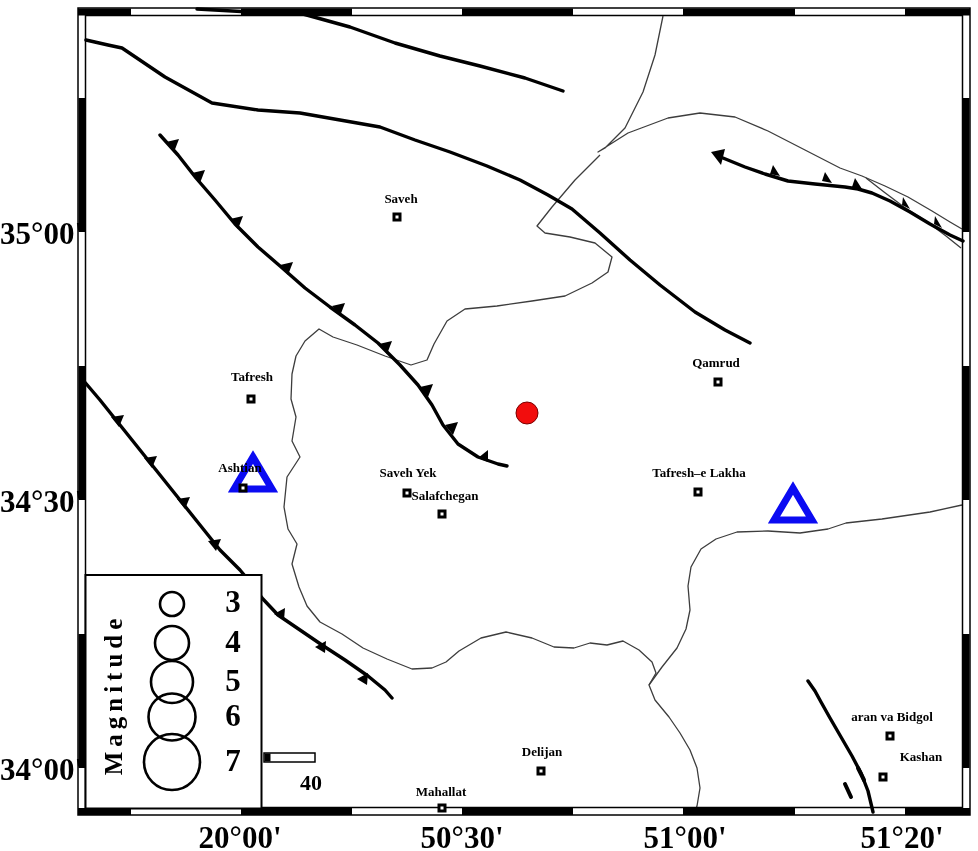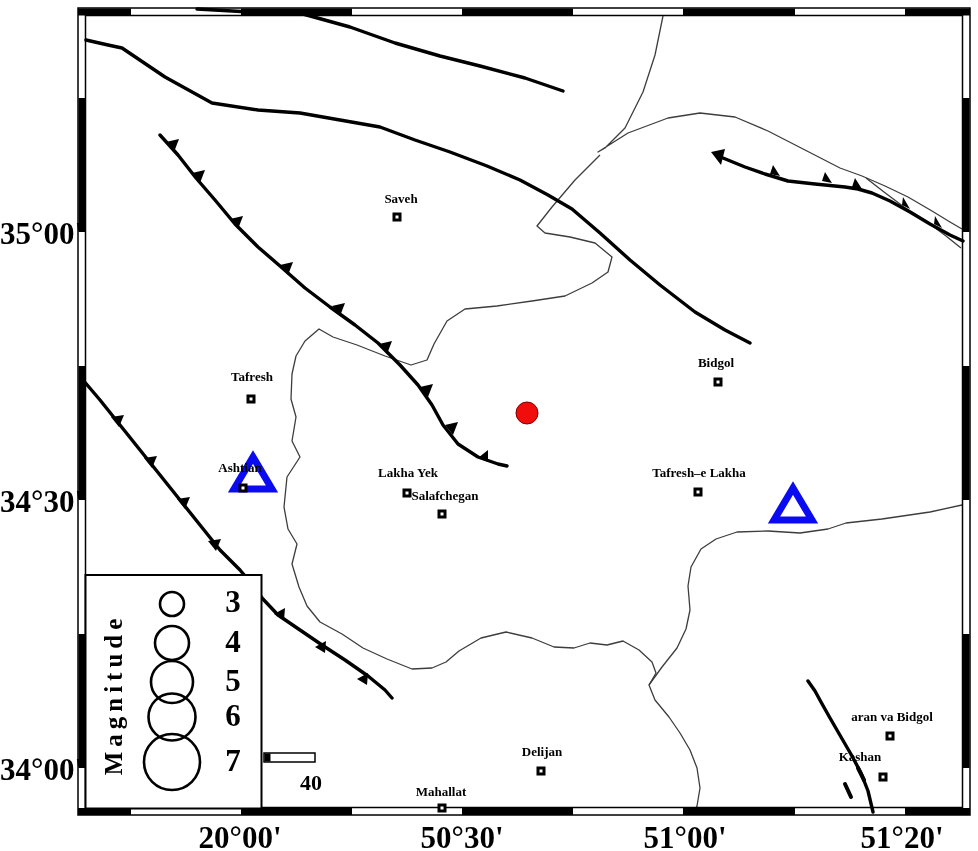--- a/index.html
+++ b/index.html
@@ -154,28 +154,28 @@
 <div class="lbl axis lat" style="top:754px;">34°00'</div>
 
 <div class="lbl axis lon" style="left:240px;top:822px;">20°00'</div>
 <div class="lbl axis lon" style="left:462px;top:822px;">50°30'</div>
 <div class="lbl axis lon" style="left:685px;top:822px;">51°00'</div>
 <div class="lbl axis lon" style="left:902px;top:822px;">51°20'</div>
 
 <div class="lbl city" style="left:401px;top:192px;">Saveh</div>
 <div class="lbl city" style="left:252px;top:370px;">Tafresh</div>
 <div class="lbl city" style="left:240px;top:461px;">Ashtian</div>
-<div class="lbl city" style="left:408px;top:466px;">Lakha Yek</div>
+<div class="lbl city" style="left:408px;top:466px;">Saveh Yek</div>
 <div class="lbl city" style="left:445px;top:489px;">Salafchegan</div>
-<div class="lbl city" style="left:716px;top:356px;">Bidgol</div>
+<div class="lbl city" style="left:716px;top:356px;">Qamrud</div>
 <div class="lbl city" style="left:699px;top:466px;">Tafresh–e Lakha</div>
 <div class="lbl city" style="left:542px;top:745px;">Delijan</div>
 <div class="lbl city" style="left:441px;top:785px;">Mahallat</div>
 <div class="lbl city" style="left:892px;top:710px;">aran va Bidgol</div>
-<div class="lbl city" style="left:860px;top:750px;font-family:Liberation Serif, serif;">Kashan</div>
+<div class="lbl city" style="left:921px;top:750px;font-family:Liberation Serif, serif;">Kashan</div>
 
 <div class="lbl legtitle" style="left:13px;top:682px;">Magnitude</div>
 <div class="lbl legnum" style="left:233px;top:586px;">3</div>
 <div class="lbl legnum" style="left:233px;top:626px;">4</div>
 <div class="lbl legnum" style="left:233px;top:665px;">5</div>
 <div class="lbl legnum" style="left:233px;top:700px;">6</div>
 <div class="lbl legnum" style="left:233px;top:745px;">7</div>
 
 <div class="lbl scalenum" style="left:311px;top:772px;">40</div>
 

